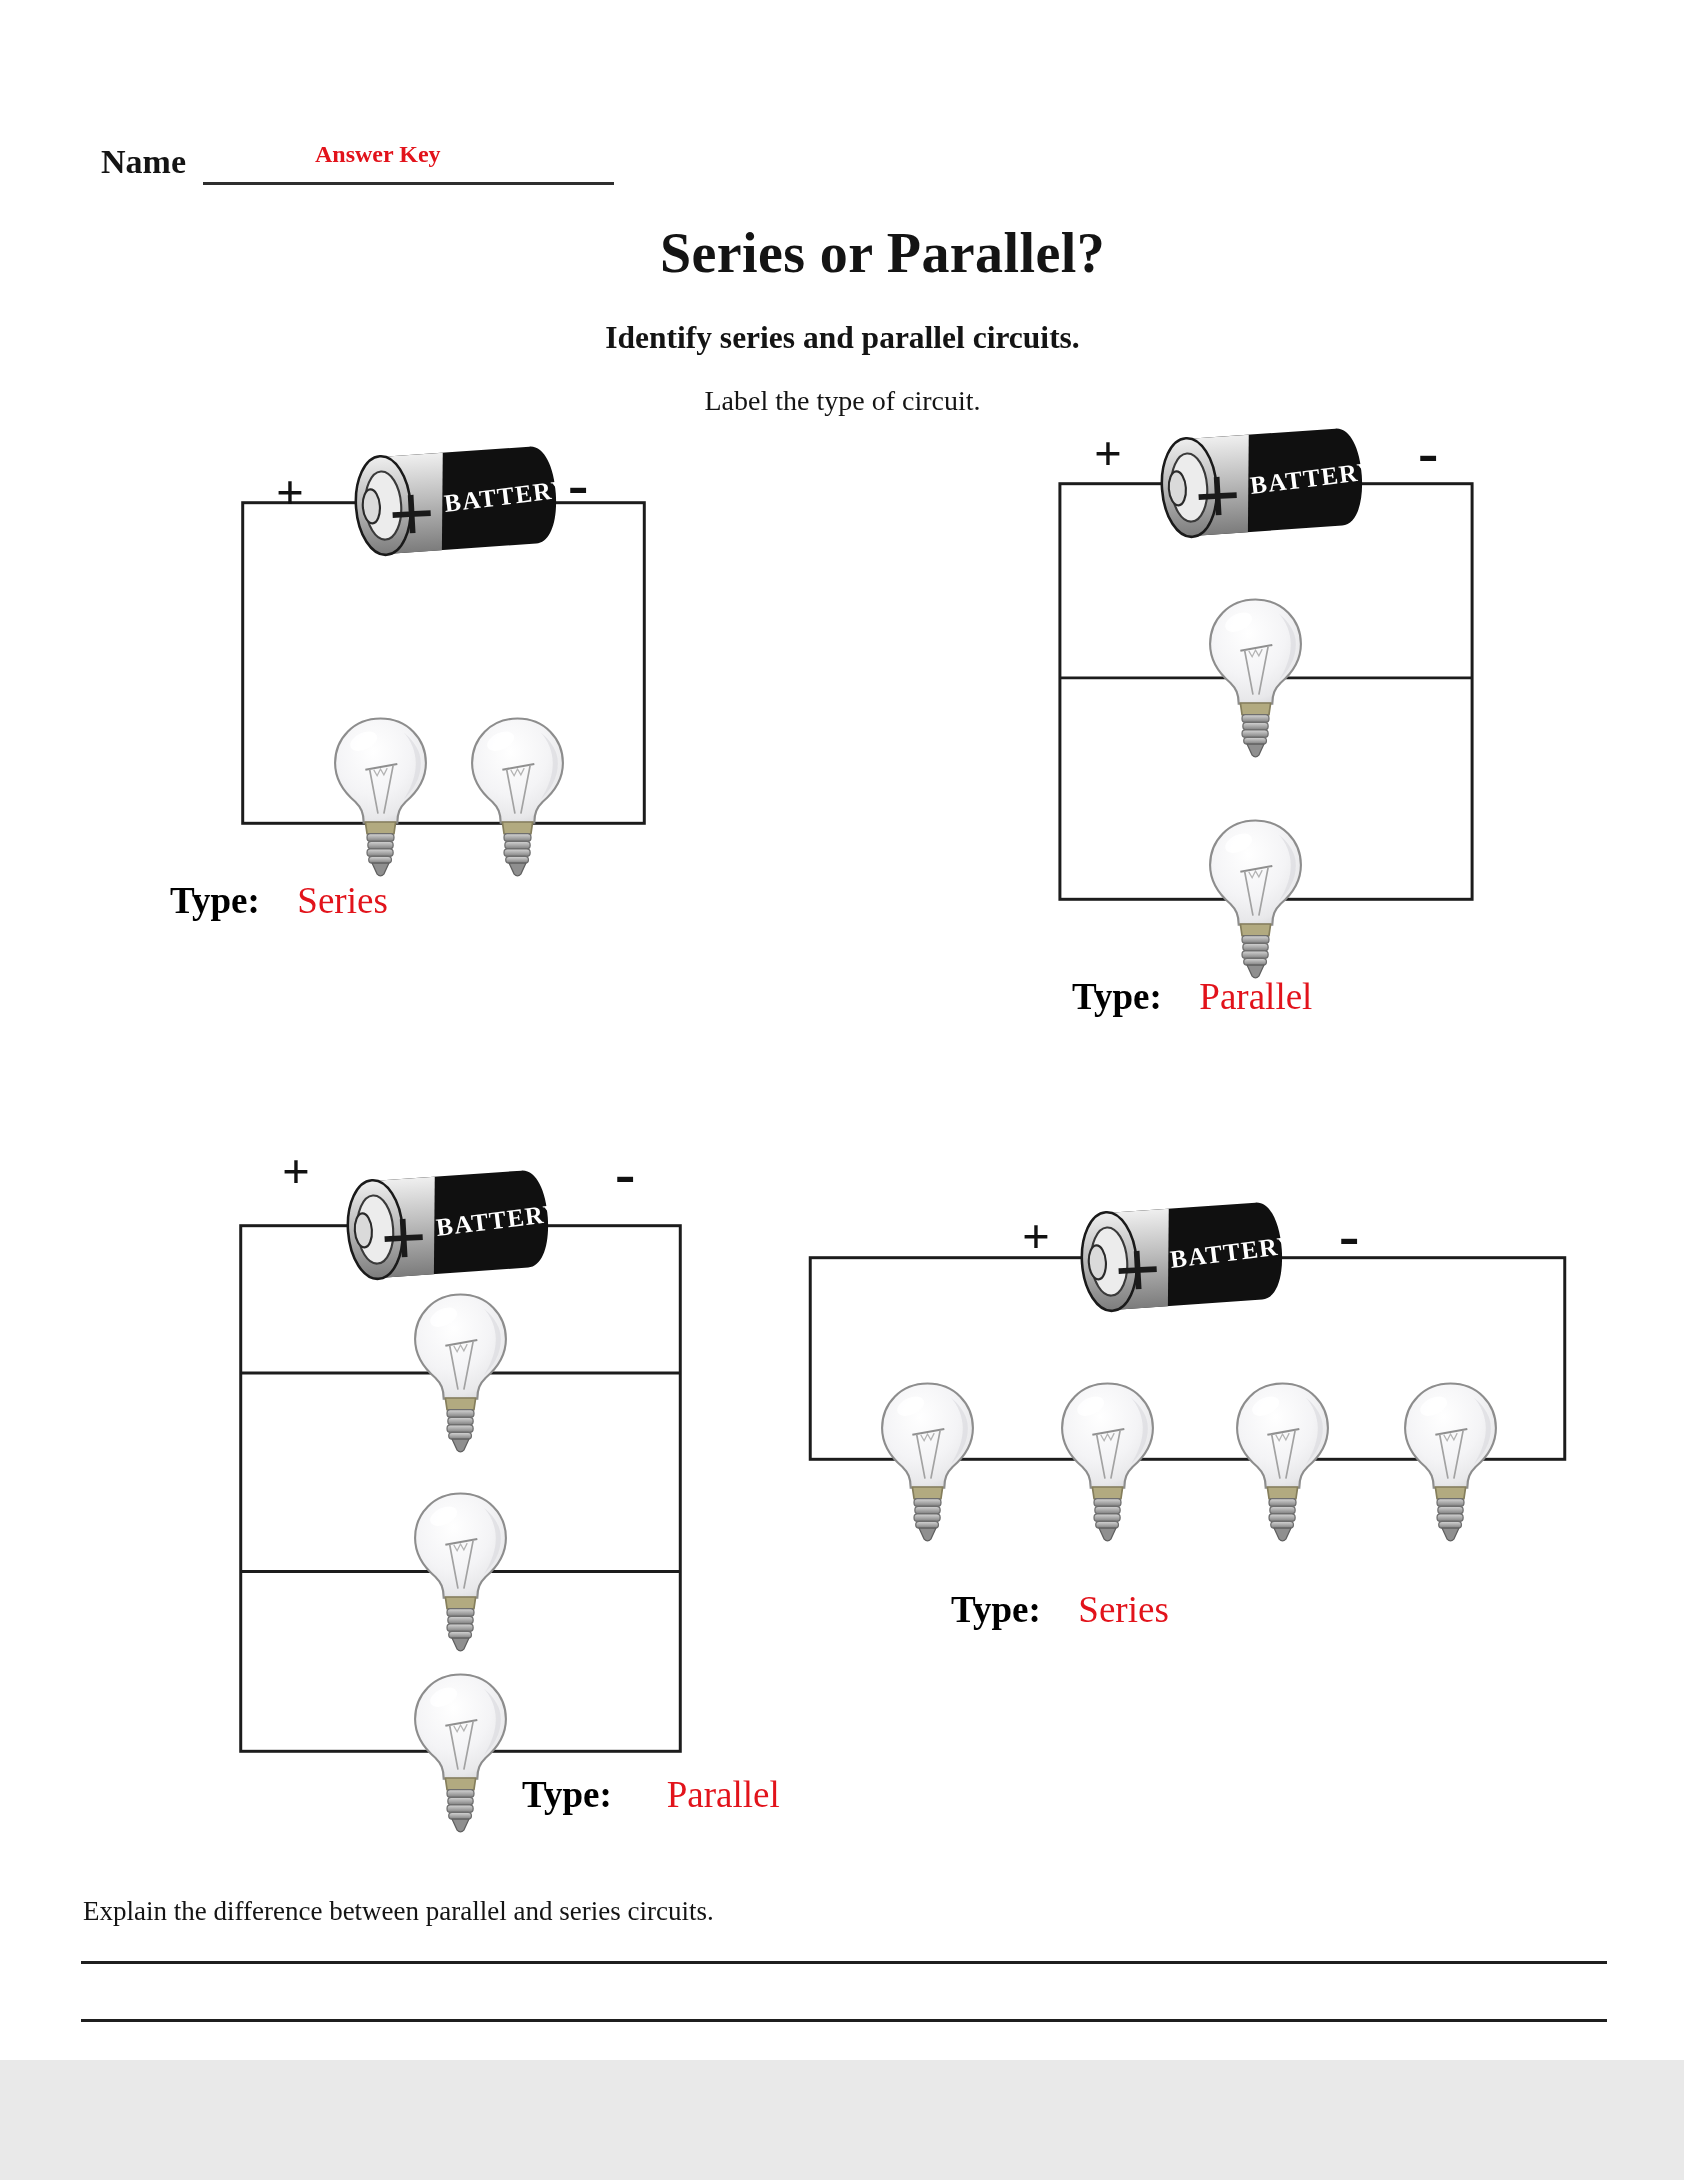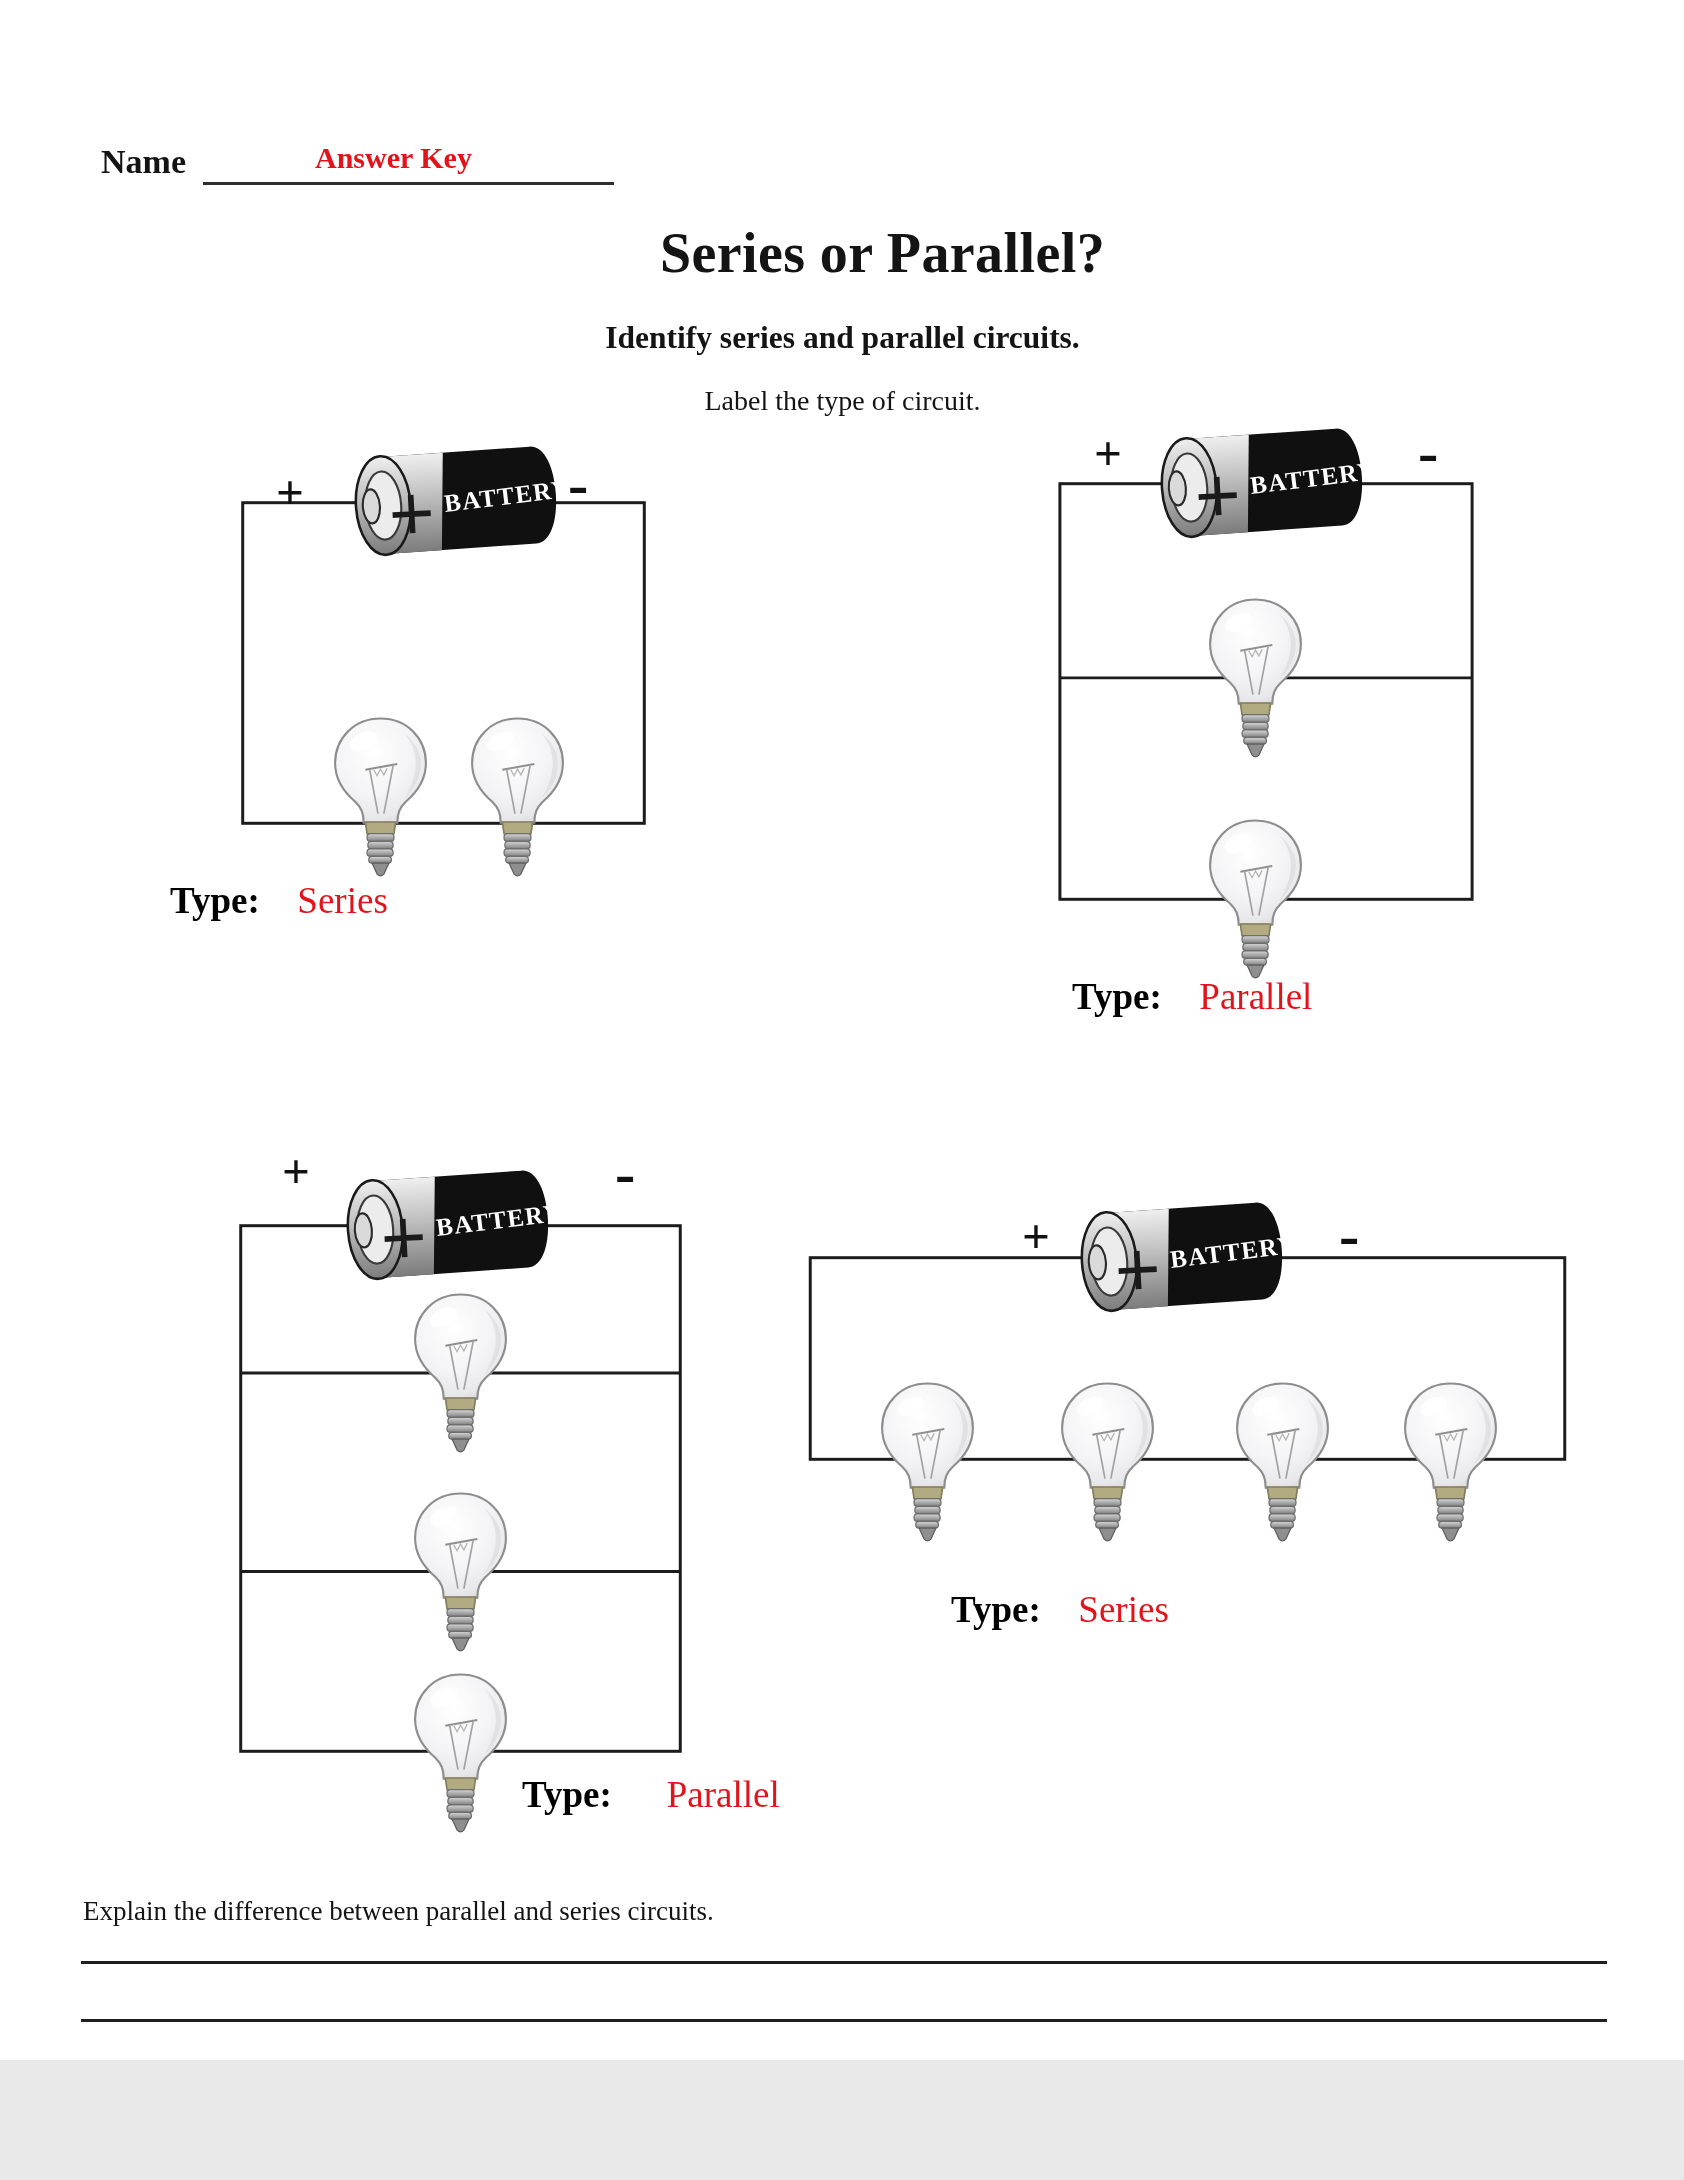--- a/index.html
+++ b/index.html
@@ -4,21 +4,21 @@
 <style>
   html,body{margin:0;padding:0;background:#e9e9e9;}
   .page{
     position:relative;width:1685px;height:2060px;background:#ffffff;
     font-family:Liberation Serif, serif;color:#141414;overflow:hidden;
   }
   .abs{position:absolute;}
   .center{left:0;width:100%;text-align:center;}
   
   .name-label{left:101px;top:143px;font-size:34px;font-weight:bold;}
-  .name-value{left:315px;top:141px;font-size:30px;font-weight:bold;color:var(--answer-red,#e2131b);}
+  .name-value{left:315px;top:141px;font-size:24px;font-weight:bold;color:var(--answer-red,#e2131b);}
   .name-underline{left:203px;top:182px;width:411px;height:3.4px;background:#2e2e2e;}
   .title{top:221px;font-size:56px;font-weight:bold;letter-spacing:0.4px;margin-left:40px;}
   .subtitle{top:320px;font-size:31.5px;font-weight:bold;}
   .instruction{top:385px;font-size:28px;}
   
   .circuit{position:absolute;inset:0;}
   .wires{position:absolute;}
   .wires rect,.wires line{stroke:var(--wire,#1c1c1c);stroke-width:3.5;fill:none;}
   .battery{position:absolute;width:213px;height:111px;transform:rotate(-3deg);}
   .battery > svg{position:absolute;left:0;top:0;}

